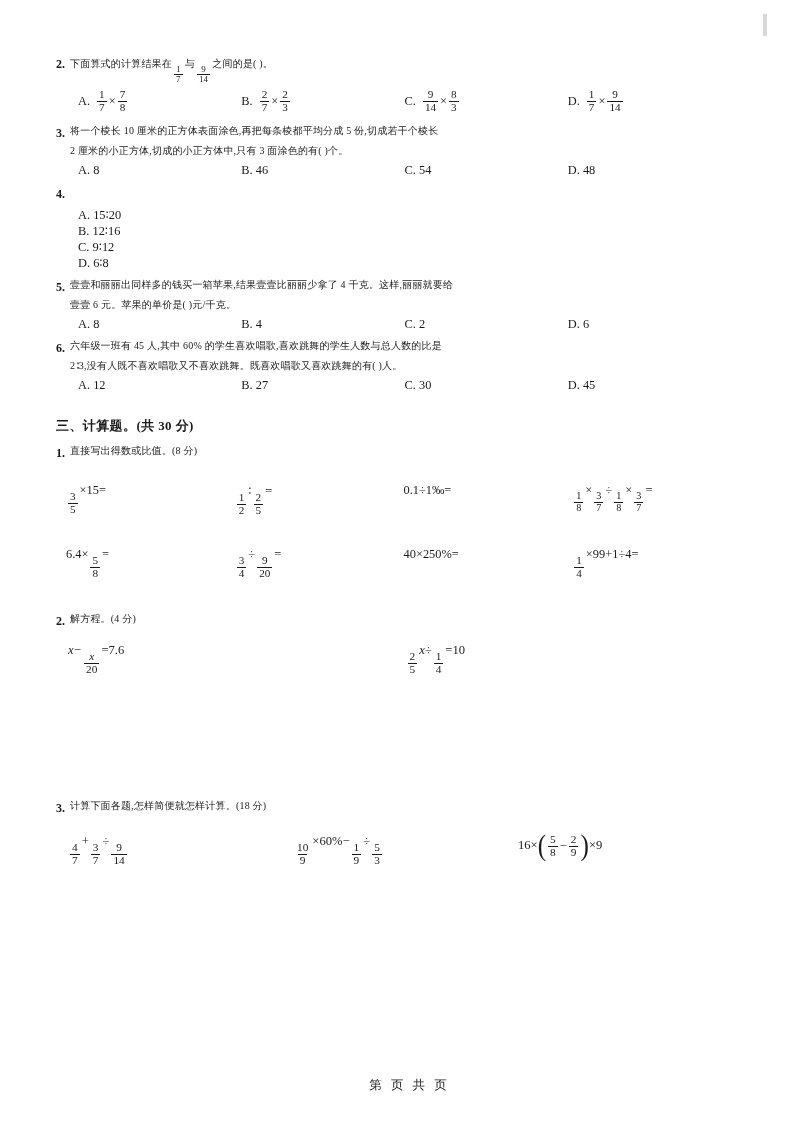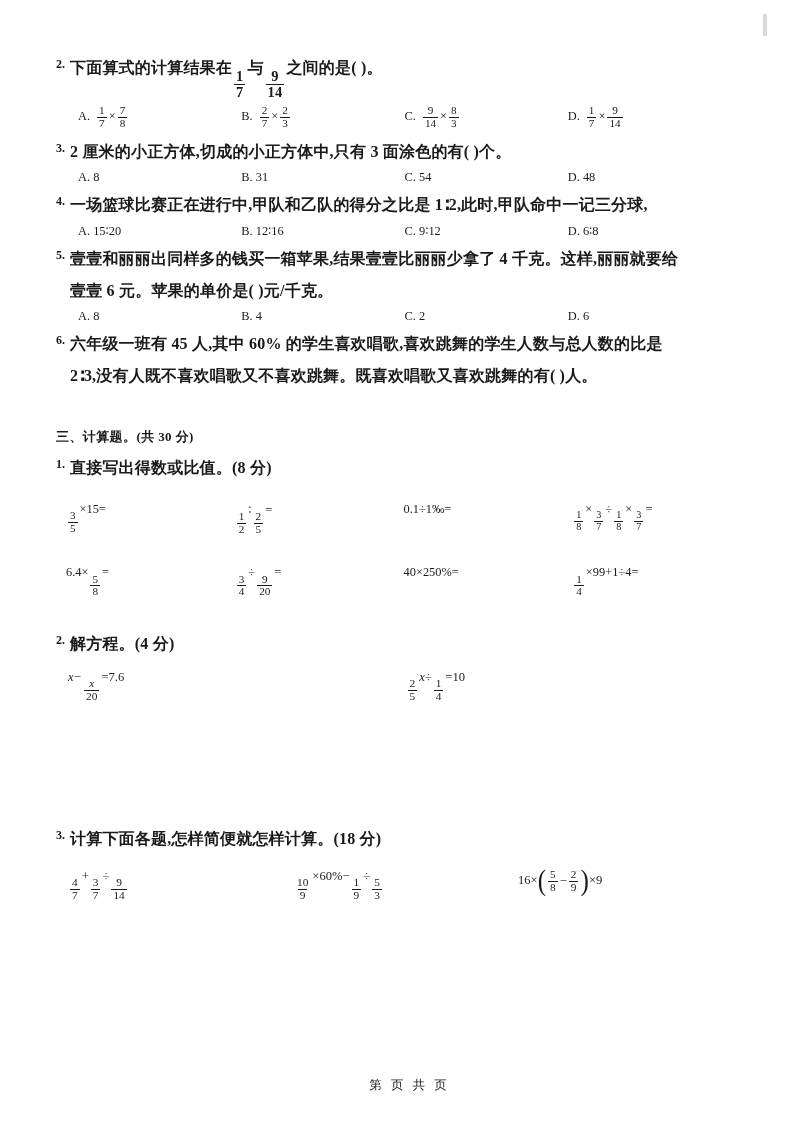--- a/index.html
+++ b/index.html
@@ -41,24 +41,23 @@
     font-weight: bold;
     font-size: 12px;
     margin-right: 5px;
     padding-top: 1px;
     letter-spacing: 0;
   }
   .qbody {
     flex: 1 1 auto;
   }
   .stem {
-    font-size: 16px;
+    font-size: 10px;
     line-height: 2.0;
     letter-spacing: 0.2px;
-    font-weight: bold;
   }
   .block {
     margin-bottom: 4px;
   }
   
   .frac {
     display: inline-flex;
     flex-direction: column;
     align-items: center;
     vertical-align: -0.55em;
@@ -89,21 +88,21 @@
   }
   .choices.four .opt { width: 25%; }
   .opt-label {
     margin-right: 5px;
     white-space: nowrap;
   }
   .choices.tall { align-items: center; line-height: 2.4; }
   .section-head {
     font-weight: bold;
     font-size: 13px;
-    margin: 36px 0 6px 0;
+    margin: 24px 0 6px 0;
     letter-spacing: 0.4px;
   }
   .calc-grid {
     display: flex;
     flex-wrap: wrap;
     margin-top: 6px;
   }
   .calc-grid .cell {
     width: 25%;
     box-sizing: border-box;
@@ -224,47 +223,47 @@
             <span class="den">14</span>
           </span>
       </div>
     </div>
   </div>
 
   <div class="block">
     <div class="qline">
       <span class="qnum">3.</span>
       <span class="qbody">
+        <div class="stem">将一个棱长 10 厘米的正方体表面涂色,再把每条棱都平均分成 5 份,切成若干个棱长</div>
         <div class="stem">2 厘米的小正方体,切成的小正方体中,只有 3 面涂色的有(       )个。</div>
       </span>
     </div>
     <div class="choices four" style="padding-left:22px;">
       <div class="opt">
           <span>A. 8</span>
         </div>
       <div class="opt">
-          <span>B. 31</span>
+          <span>B. 46</span>
         </div>
       <div class="opt">
           <span>C. 54</span>
         </div>
       <div class="opt">
           <span>D. 48</span>
         </div>
     </div>
   </div>
 
   <div class="block">
     <div class="qline">
       <span class="qnum">4.</span>
       <span class="qbody">
-        <div class="stem">一场篮球比赛正在进行中,甲队和乙队的得分之比是 1∶2,此时,甲队命中一记三分球,</div>
       </span>
     </div>
-    <div class="choices four" style="padding-left:22px;">
+    <div class="choices four" style="padding-left:22px;flex-direction:column;">
       <div class="opt">
           <span>A. 15∶20</span>
         </div>
       <div class="opt">
           <span>B. 12∶16</span>
         </div>
       <div class="opt">
           <span>C. 9∶12</span>
         </div>
       <div class="opt">
@@ -297,20 +296,34 @@
     </div>
   </div>
 
   <div class="block">
     <div class="qline">
       <span class="qnum">6.</span>
       <span class="qbody">
         <div class="stem">六年级一班有 45 人,其中 60% 的学生喜欢唱歌,喜欢跳舞的学生人数与总人数的比是</div>
         <div class="stem">2∶3,没有人既不喜欢唱歌又不喜欢跳舞。既喜欢唱歌又喜欢跳舞的有(       )人。</div>
       </span>
+    </div>
+    <div class="choices four" style="padding-left:22px;">
+      <div class="opt">
+          <span>A. 12</span>
+        </div>
+      <div class="opt">
+          <span>B. 27</span>
+        </div>
+      <div class="opt">
+          <span>C. 30</span>
+        </div>
+      <div class="opt">
+          <span>D. 45</span>
+        </div>
     </div>
   </div>
 
   <div class="section-head">三、计算题。(共 30 分)</div>
 
   <div class="qline">
     <span class="qnum">1.</span>
     <span class="qbody stem">直接写出得数或比值。(8 分)</span>
   </div>
 

